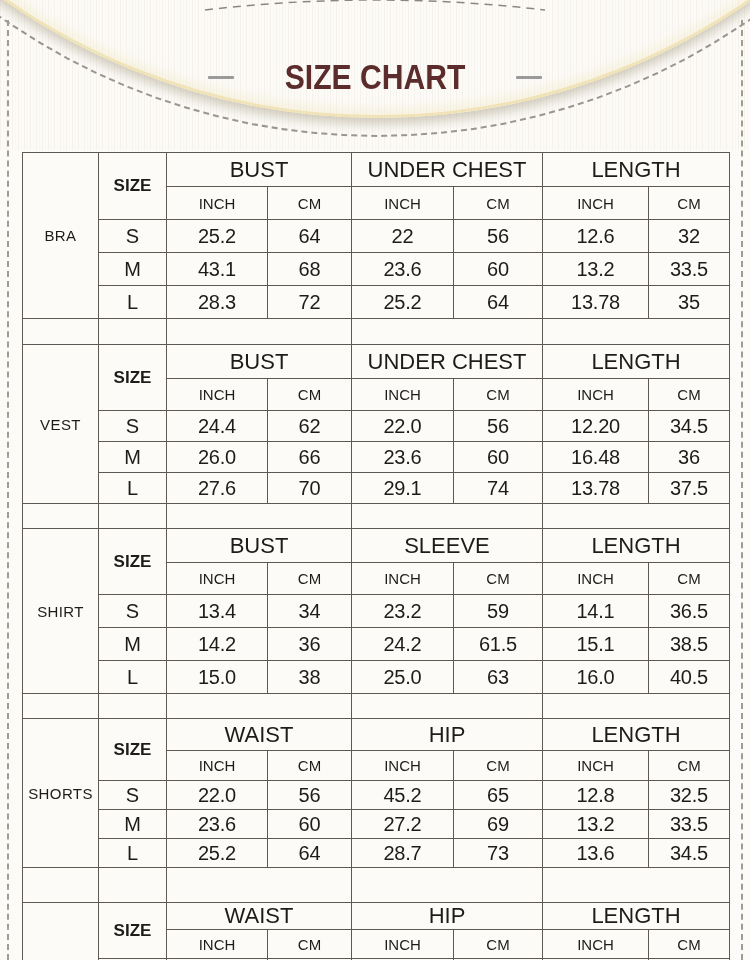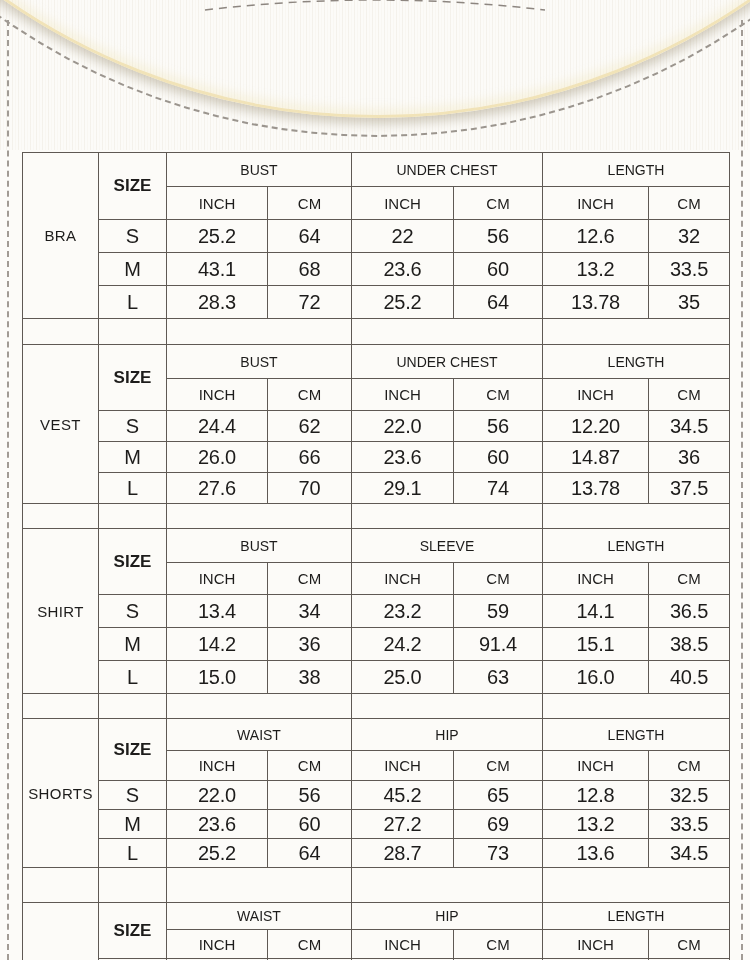--- a/index.html
+++ b/index.html
@@ -35,41 +35,46 @@
     letter-spacing:0;transform:scaleX(.86);white-space:nowrap;}
   .tdash{width:26px;height:3px;background:#9a9a9a;border-radius:1px;}
 
   table.size-table{position:absolute;left:22px;top:152px;width:707px;
     border-collapse:collapse;table-layout:fixed;color:#1d1c1b;z-index:4;
     font-family:"Liberation Sans",sans-serif;}
   .size-table td{border:1px solid #5f5954;text-align:center;vertical-align:middle;
     padding:0;overflow:hidden;white-space:nowrap;}
   .c{font-size:15px;letter-spacing:.4px;}
   .szh{font-size:17px;font-weight:bold;}
-  .g{font-size:14px;}
+  .g{font-size:22px;}
   .u{font-size:15px;}
   .s{font-size:20px;}
   .v{font-size:20px;letter-spacing:-.2px;}
   .h34{height:34px}.h33{height:33px}.h32{height:32px}.h31{height:31px}
   .h30{height:30px}.h29{height:29px}.h27{height:27px}.h26{height:26px}
   .h25{height:25px}.h35{height:35px}
 </style>
 </head>
 <body>
 
 <div class="page">
   <div class="texture"></div>
   <div class="cream-circle"></div>
   <div class="dashed-circle"></div>
   <svg class="top-arc" width="750" height="22">
     <path d="M 205 10 Q 375 -10 545 10" fill="none" stroke="#8d8680" stroke-width="1.5" stroke-dasharray="8 6"></path>
   </svg>
   <div class="edge edge-l"></div>
   <div class="edge edge-r"></div>
 
+  <div class="title-row">
+    <span class="tdash"></span>
+    <h1>SIZE CHART</h1>
+    <span class="tdash"></span>
+  </div>
 
   <table class="size-table">
     <colgroup>
       <col style="width:76px">
         <col style="width:68px">
         <col style="width:101px">
         <col style="width:84px">
       <col style="width:102px">
         <col style="width:89px">
         <col style="width:106px">
@@ -154,21 +159,21 @@
         <td class="v">56</td>
         <td class="v">12.20</td>
         <td class="v">34.5</td>
       </tr>
       <tr class="h31">
         <td class="s">M</td>
         <td class="v">26.0</td>
         <td class="v">66</td>
         <td class="v">23.6</td>
         <td class="v">60</td>
-        <td class="v">14.87</td>
+        <td class="v">16.48</td>
         <td class="v">36</td>
       </tr>
       <tr class="h31">
         <td class="s">L</td>
         <td class="v">27.6</td>
         <td class="v">70</td>
         <td class="v">29.1</td>
         <td class="v">74</td>
         <td class="v">13.78</td>
         <td class="v">37.5</td>
@@ -207,21 +212,21 @@
         <td class="v">23.2</td>
         <td class="v">59</td>
         <td class="v">14.1</td>
         <td class="v">36.5</td>
       </tr>
       <tr class="h33">
         <td class="s">M</td>
         <td class="v">14.2</td>
         <td class="v">36</td>
         <td class="v">24.2</td>
-        <td class="v">91.4</td>
+        <td class="v">61.5</td>
         <td class="v">15.1</td>
         <td class="v">38.5</td>
       </tr>
       <tr class="h33">
         <td class="s">L</td>
         <td class="v">15.0</td>
         <td class="v">38</td>
         <td class="v">25.0</td>
         <td class="v">63</td>
         <td class="v">16.0</td>

